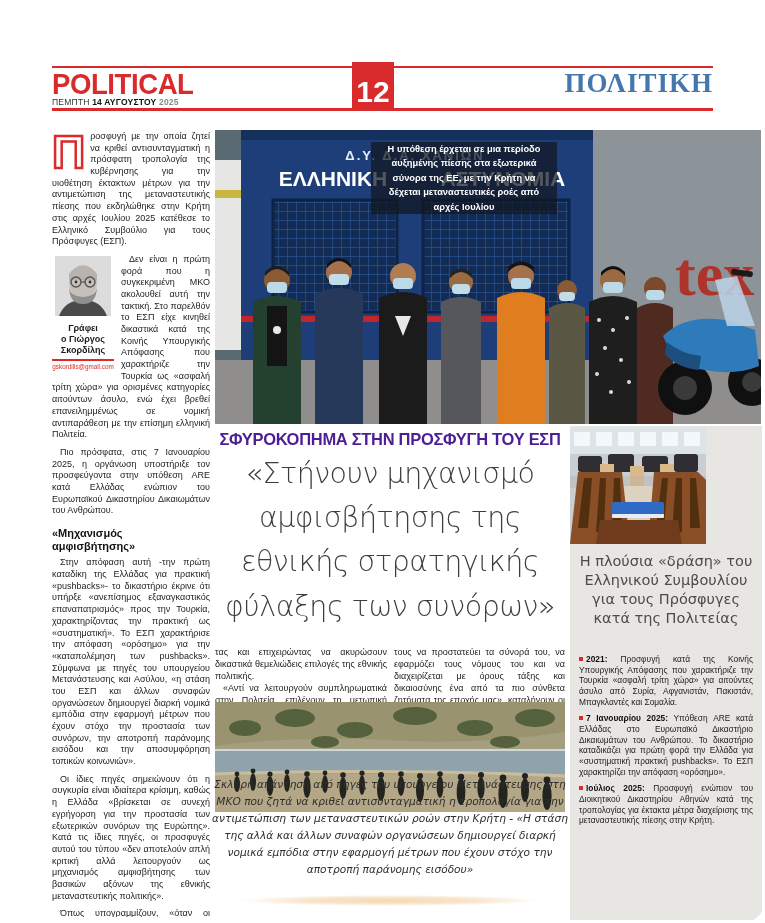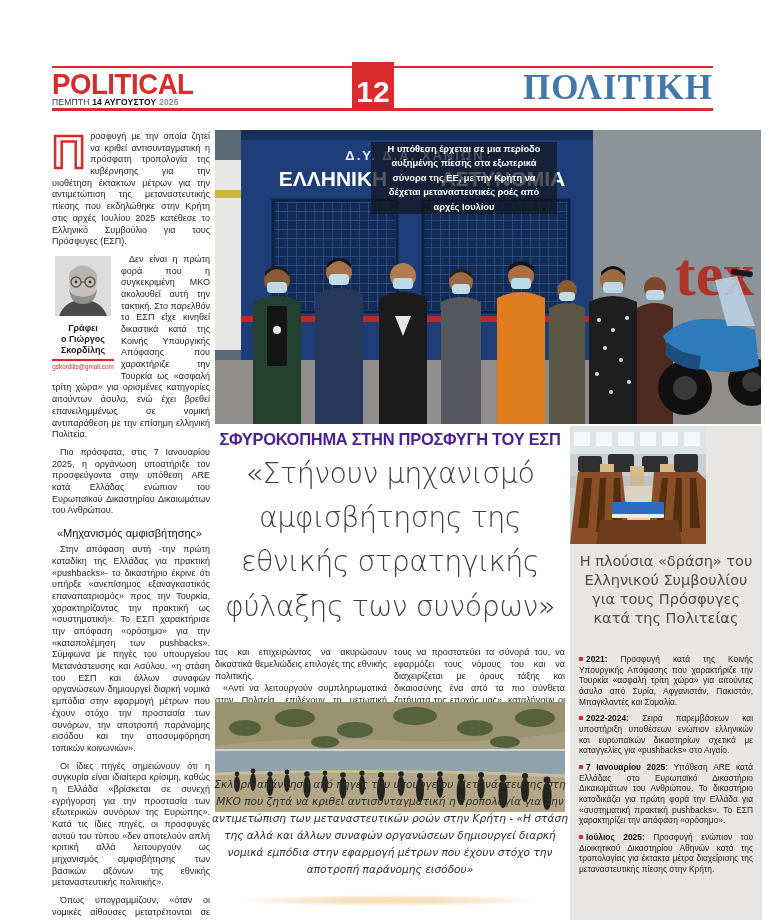--- a/index.html
+++ b/index.html
@@ -1,39 +1,39 @@
 <!DOCTYPE html>
 <html><head>
 <meta charset="utf-8">
 <style>
   html,body{margin:0;padding:0;background:#fff;}
   .page{position:relative;width:765px;height:923px;background:#fff;overflow:hidden;
-        font-family:"Liberation Sans",sans-serif;color:#1a1a1a;}
+        font-family:"Liberation Sans",sans-serif;color:#1a1a1a;border-radius:23px;}
 
   
   .hline{position:absolute;background:#d92b2b;}
   .brand{position:absolute;left:52px;top:69px;font-size:30px;font-weight:bold;color:#d92b2b;
          letter-spacing:-0.5px;transform:scaleX(.92);transform-origin:left;line-height:1;}
   .dateline{position:absolute;left:52px;top:97px;font-size:8.5px;color:#333;letter-spacing:.2px;}
   .dateline b{color:#111;}
   .dateline .yr{color:#8a8a8a;font-weight:bold;}
   .pagebox{position:absolute;left:352px;top:62px;width:42px;height:47px;background:#d92b2b;
            display:flex;align-items:flex-end;justify-content:center;color:#fff;font-size:30px;
            font-weight:bold;}
   .section{position:absolute;right:52px;top:70px;font-family:"Liberation Serif",serif;
-           font-weight:bold;font-size:35px;color:#4478ad;letter-spacing:1px;line-height:1;}
+           font-weight:bold;font-size:27px;color:#4478ad;letter-spacing:1px;line-height:1;}
 
   
   .leftcol{position:absolute;left:52px;top:131px;width:158px;height:786px;overflow:hidden;
            font-size:9px;line-height:1.3;text-align:justify;color:#1c1c1c;}
   .leftcol p{margin:0 0 6px 0;text-indent:8px;}
   .leftcol p.lead{text-indent:0;}
   .dropcap{float:left;font-size:46px;line-height:.8;font-weight:bold;color:#fff;
            -webkit-text-stroke:2.5px #d92b2b;padding:3px 5px 0 0;}
-  .subhead{font-size:11px;font-weight:normal;color:#111;margin:10px 8px 4px 0;text-align:right;line-height:1.2;}
+  .subhead{font-size:11px;font-weight:bold;color:#111;margin:10px 8px 4px 0;text-align:left;line-height:1.2;}
   .bylinebox{float:left;width:62px;margin:2px 7px 3px 0;text-align:center;}
   .byline-name{font-size:9px;font-weight:bold;line-height:1.25;white-space:pre-line;
                border-bottom:2px solid #d92b2b;padding:3px 0 3px 0;}
   .byline-email{font-size:6.3px;color:#d92b2b;padding-top:2px;}
 
   
   .mainphoto{position:absolute;left:215px;top:130px;width:546px;height:294px;overflow:hidden;}
   .overlaycap{position:absolute;left:371px;top:142px;width:170px;background:rgba(16,22,32,.72);
               color:#fff;font-size:9.3px;font-weight:bold;line-height:1.55;text-align:center;
               padding:0 8px;}
@@ -318,19 +318,18 @@
           <path d="M106 50 L112 50 L112 104 L102 104 Z"></path>
           <path d="M120 50 L126 50 L130 100 L120 100 Z"></path>
         </g>
       <path d="M30 92 L108 92 L112 116 L26 116 Z" fill="#6e3c1c"></path>
       <rect x="42" y="74" width="52" height="15" rx="2" fill="#2f6bc4"></rect>
       <rect x="42" y="86" width="52" height="4" rx="1" fill="#e8ecf2"></rect>
     </svg>
     <div class="sidetitle">Η πλούσια «δράση» του Ελληνικού Συμβουλίου για τους Πρόσφυγες κατά της Πολιτείας</div>
     <div class="sidelist">
       <div class="sideitem"><span class="bullet"></span><b>2021:</b> <span>Προσφυγή κατά της Κοινής Υπουργικής Απόφασης που χαρακτήριζε την Τουρκία «ασφαλή τρίτη χώρα» για αιτούντες άσυλο από Συρία, Αφγανιστάν, Πακιστάν, Μπαγκλαντές και Σομαλία.</span></div>
-      <div class="sideitem"><span class="bullet"></span><b>2022-2024:</b> <span>Σειρά παρεμβάσεων και υποστήριξη υποθέσεων ενώπιον ελληνικών και ευρωπαϊκών δικαστηρίων σχετικά με καταγγελίες για «pushbacks» στο Αιγαίο.</span></div>
       <div class="sideitem"><span class="bullet"></span><b>7 Ιανουαρίου 2025:</b> <span>Υπόθεση ARE κατά Ελλάδας στο Ευρωπαϊκό Δικαστήριο Δικαιωμάτων του Ανθρώπου. Το δικαστήριο καταδικάζει για πρώτη φορά την Ελλάδα για «συστηματική πρακτική pushbacks». Το ΕΣΠ χαρακτηρίζει την απόφαση «ορόσημο».</span></div>
       <div class="sideitem"><span class="bullet"></span><b>Ιούλιος 2025:</b> <span>Προσφυγή ενώπιον του Διοικητικού Δικαστηρίου Αθηνών κατά της τροπολογίας για έκτακτα μέτρα διαχείρισης της μεταναστευτικής πίεσης στην Κρήτη.</span></div>
     </div>
   </div>
 
 </div>
 
 </body></html>

